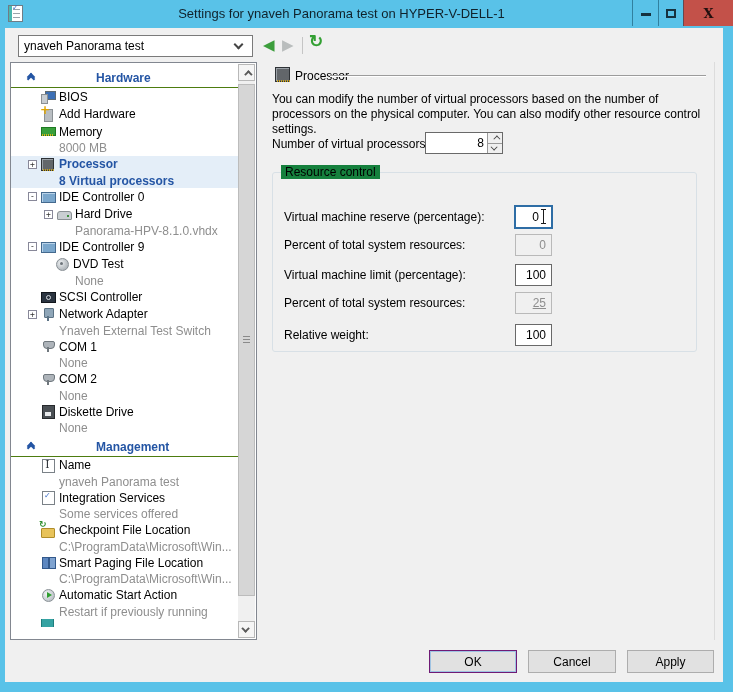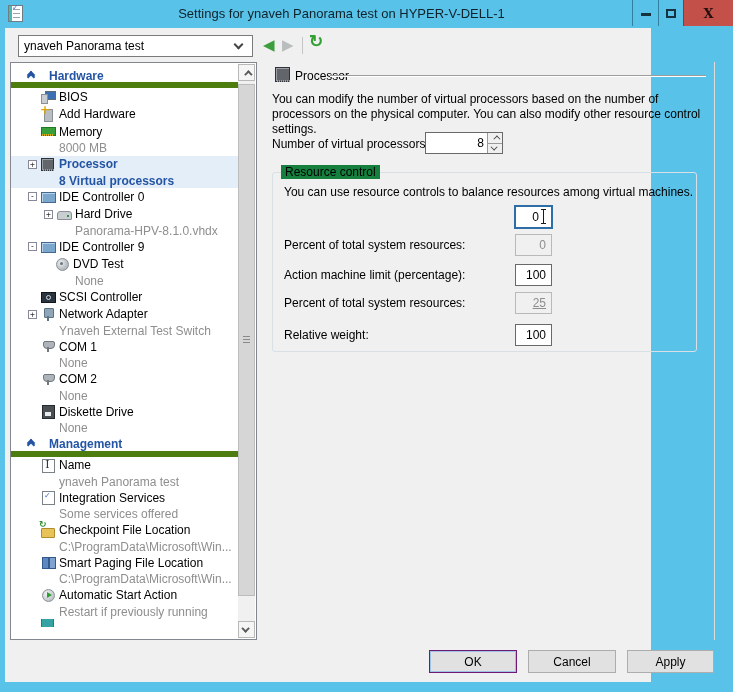--- a/index.html
+++ b/index.html
@@ -18,40 +18,40 @@
   .title { position:absolute; left:60px; right:110px; top:6px; text-align:center; font-size:13px; color:#10222b; white-space:nowrap; overflow:hidden; }
   .cap-btn { position:absolute; top:0; height:26px; border-left:1px solid rgba(10,62,86,.5);
              display:flex; align-items:center; justify-content:center; cursor:default; }
   .cap-min { left:632px; width:26px; }
   .cap-max { left:658px; width:25px; }
   .cap-close { left:683px; width:50px; background:#c35149; font:bold 13px "DejaVu Serif", serif; color:#23100f; }
   .glyph-min { width:10px; height:3px; background:#16323f; margin-top:2px; }
   .glyph-max { width:10px; height:9px; border:2px solid #16323f; }
 
   
-  .client { position:absolute; left:5px; top:28px; width:646px; height:654px; background:#f0f0f0; }
+  .client { position:absolute; left:5px; top:28px; width:718px; height:654px; background:#f0f0f0; }
 
   
   .combo { position:absolute; left:13px; top:7px; width:235px; height:22px; background:#fff;
            border:1px solid #7a7a7a; display:flex; align-items:center; }
   .combo-text { flex:1; padding-left:5px; white-space:nowrap; overflow:hidden; }
   .chev { width:7px; height:7px; border-top:2px solid #444; border-right:2px solid #444; display:inline-block; }
   .chev.down { transform:rotate(135deg); margin:-3px 10px 0 0; }
   .nav { position:absolute; top:8px; font-size:15px; line-height:18px; }
   .nav.back { left:258px; color:#3c9e3c; }
   .nav.fwd  { left:277px; color:#b9bdbd; }
   .tool-sep { position:absolute; left:297px; top:9px; width:1px; height:17px; background:#c5c5c5; }
   .nav.refresh { left:304px; top:5px; font-size:17px; font-weight:bold; color:#33a033; }
 
   
   .listbox { position:absolute; left:5px; top:34px; width:247px; height:578px; background:#fff;
              border:1px solid #828790; overflow:hidden; }
   .list { position:absolute; left:0; top:0; right:18px; padding-top:4px; }
-  .hdr { display:flex; align-items:center; height:19px; margin-top:2px; border-bottom:6px solid #4d7c0f;
-         color:#2455a4; font-weight:bold; }
+  .hdr { display:flex; align-items:center; height:19px; margin-top:2px; border-bottom:1px solid #4d7c0f;
+         color:#2455a4; font-weight:bold;gap:47px; }
   .dblchev { margin-left:17px; margin-right:11px; width:10px; }
   .dblchev i { display:block; width:6px; height:6px; border-top:2px solid #2455a4; border-right:2px solid #2455a4;
                transform:rotate(-45deg); }
   .dblchev i + i { margin-top:-4px; }
   .item { display:flex; align-items:center; height:17.5px; }
   .exp { width:9px; height:9px; flex:none; margin-left:17px; margin-right:4px; border:1px solid #889;
          background:#fff; font:8px/7px "DejaVu Sans Mono", monospace; text-align:center; color:#333; }
   .item.l2 .exp { margin-left:33px; }
   .item.noexp { padding-left:30px; }
   .item.l2.noexp { padding-left:44px; }
@@ -350,31 +350,31 @@
             <span class="mchev u"></span>
           </div>
         <div class="spin-btn">
             <span class="mchev d"></span>
           </div>
       </div>
     </div>
 
     <div class="groupbox">
       <div class="gb-legend">Resource control</div>
-      <div class="gb-desc">You can use resource controls to balance resources among virtual machines.</div>
-
+
+      <div class="glabel r1l">Virtual machine reserve (percentage):</div>
       <div class="ginwrap">
         <input class="gin" value="0" style="">
         <span class="ibeam"></span>
       </div>
 
       <div class="glabel r2l">Percent of total system resources:</div>
       <input class="gin disabled r2i" value="0" style="">
 
-      <div class="glabel r3l">Action machine limit (percentage):</div>
+      <div class="glabel r3l">Virtual machine limit (percentage):</div>
       <input class="gin r3i" value="100" style="">
 
       <div class="glabel r4l">Percent of total system resources:</div>
       <input class="gin disabled r4i" value="25" style="">
 
       <div class="glabel r5l">Relative weight:</div>
       <input class="gin r5i" value="100" style="">
     </div>
 
     <div class="pane-edge"></div>

